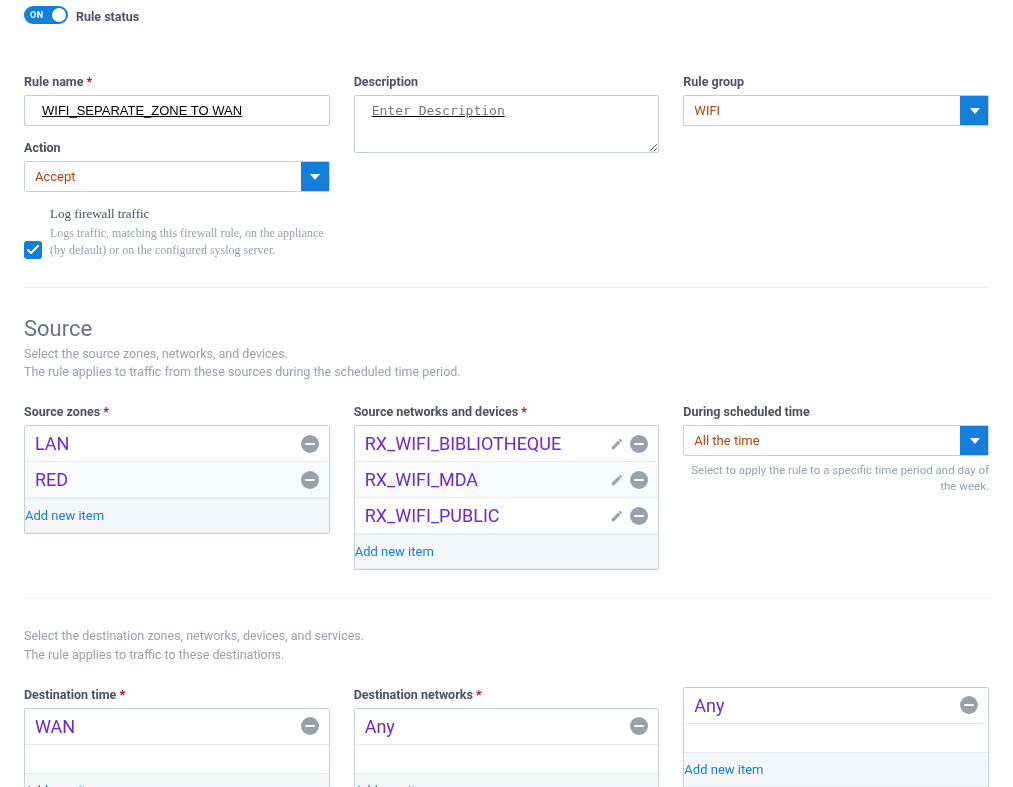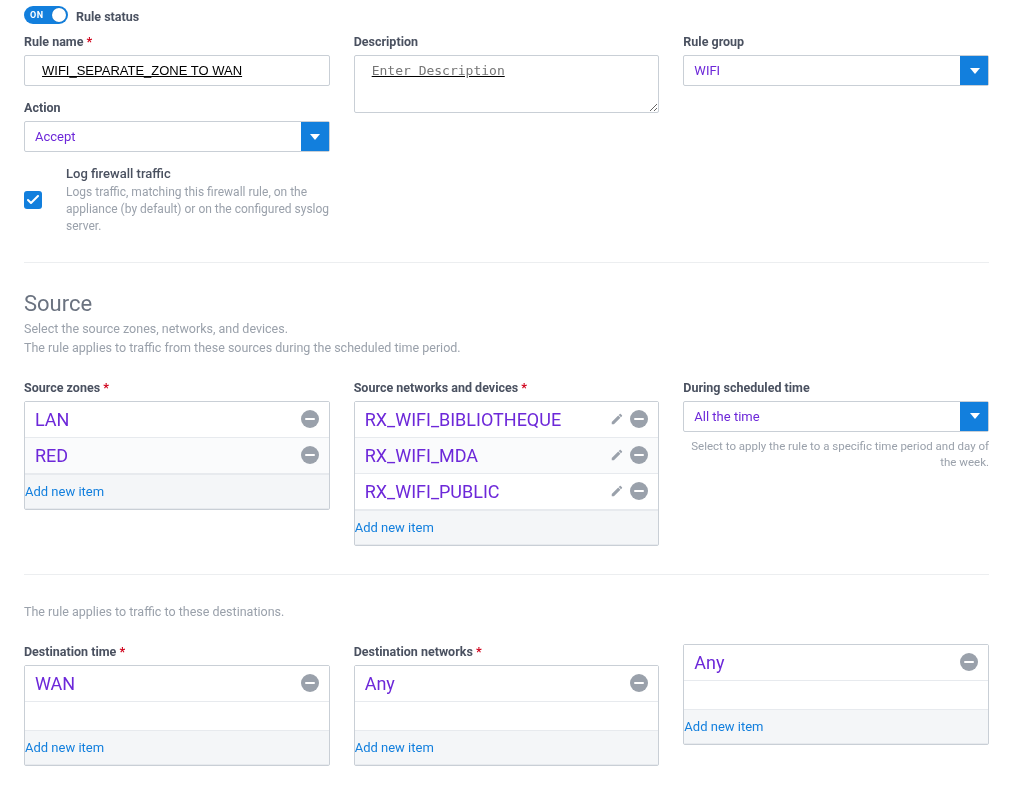--- a/index.html
+++ b/index.html
@@ -5,41 +5,41 @@
   * { box-sizing: border-box; }
   body {
     margin: 0;
     font-family: -apple-system, BlinkMacSystemFont, "Segoe UI", Roboto, Arial, sans-serif;
     font-size: 13px;
     color: #333;
     background: #fff;
     width: 1013px;
   }
   .container { padding: 0 24px 24px 24px; }
-  .row { display: flex; gap: 24px; }
+  .row { display: flex; gap: 24px; margin-top: 40px; }
   .col { flex: 1 1 0; min-width: 0; }
   .label { font-weight: 700; color: #4a5160; margin-bottom: 6px; font-size: 12.5px; }
   .asterisk { color: #d0021b; }
   .input-text {
     width: 100%;
     border: 1px solid #c9cfd6;
     border-radius: 2px;
     padding: 7px 17px;
     font-size: 13px;
     color: #000000;
     background: #fff;
     text-decoration: underline;
   }
   textarea.input-text { height: 58px; resize: both; }
   .select-wrap {
     display: flex; align-items: stretch;
     border: 1px solid #c9cfd6; border-radius: 2px; background: #fff;
   }
   .select-wrap .sel-text {
-    flex: 1; padding: 7px 10px; color: #6d28d9; font-size: 13px;
+    flex: 1; padding: 7px 10px; color: #c2410c; font-size: 13px;
   }
   .select-wrap .sel-btn, .blue-caret {
     width: 28px; background: #127fdd; display:flex; align-items:center; justify-content:center;
     border-left: 1px solid #127fdd; cursor:pointer;
   }
   .caret-down {
     width:0; height:0; border-left:5px solid transparent; border-right:5px solid transparent;
     border-top:6px solid #fff;
   }
   .toggle-row { display:flex; align-items:flex-end; gap:8px; padding-top:6px; padding-bottom:10px; }
@@ -48,21 +48,21 @@
     display:flex; align-items:center; cursor:pointer;
   }
   .toggle .tog-text {
     color:#fff; font-size:9px; font-weight:700; margin-left:6px; letter-spacing:.5px;
   }
   .toggle .knob {
     width:14px; height:14px; border-radius:50%; background:#fff; position:absolute;
     right:2px; top:2px; box-shadow:0 0 1px rgba(0,0,0,.3);
   }
   .rule-status-label { font-weight:700; color:#4a5160; font-size:12.5px; }
-  .checkbox-row { display:flex; align-items:center; gap:24px; margin-top:14px; }
+  .checkbox-row { display:flex; align-items:flex-end; gap:8px; margin-top:14px;font-family:Liberation Serif, serif; }
   .cb {
     width:18px; height:18px; border-radius:3px; background:#127fdd; display:flex;
     align-items:center; justify-content:center; flex-shrink:0; cursor:pointer;
   }
   .cb svg { width:12px; height:10px; }
   .cb-texts { }
   .cb-label { font-weight:500; color:#4a5160; font-size:13px; }
   .cb-desc { color:#9aa1ab; font-size:12px; margin-top:3px; line-height:1.4; max-width:330px; }
   .section-sep { border:none; border-top:1px solid #eceef0; margin:28px 0; }
   .section-head { color:#6b7380; font-size:22px; font-weight:400; margin-bottom:4px; }
@@ -236,20 +236,21 @@
           </div>
         </div>
         <div class="helper-right">Select to apply the rule to a specific time period and day of the week.</div>
       </div>
     </div>
   </div>
 
   <hr class="section-sep">
 
   <div>
+    <div class="section-sub">Select the destination zones, networks, devices, and services.</div>
     <div class="section-sub">The rule applies to traffic to these destinations.</div>
 
     <div class="row section-body">
 
       <div class="col">
         <div class="label">
           <span>Destination time</span> <span class="asterisk">*</span>
         </div>
         <div class="listbox" id="dest-zones-list">
             <div class="item">

